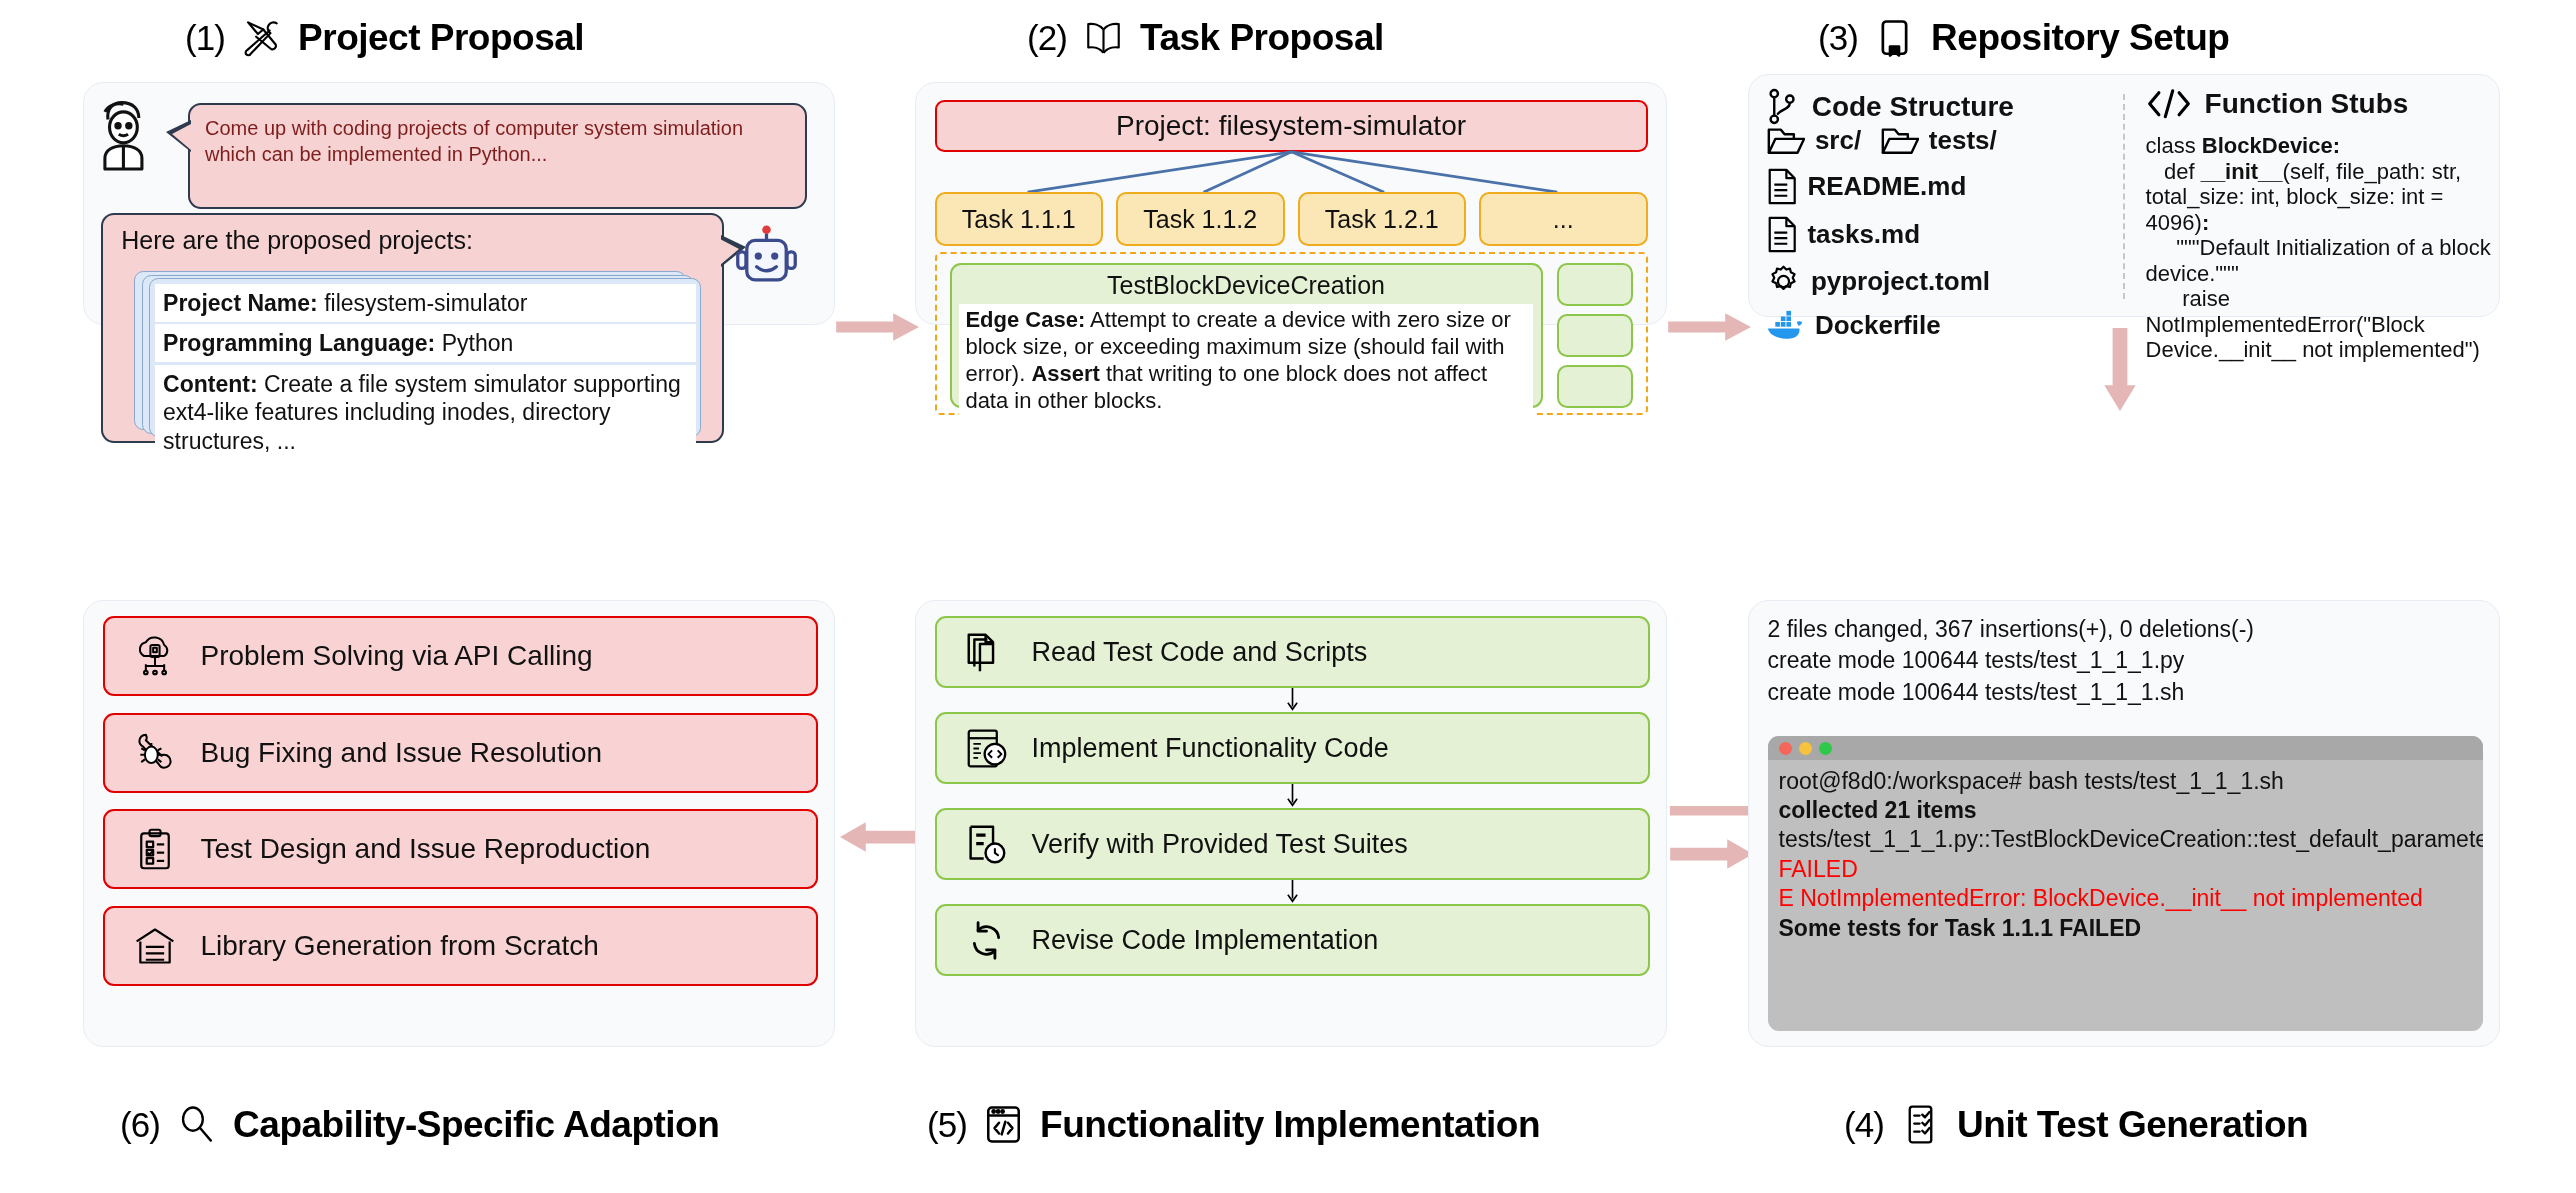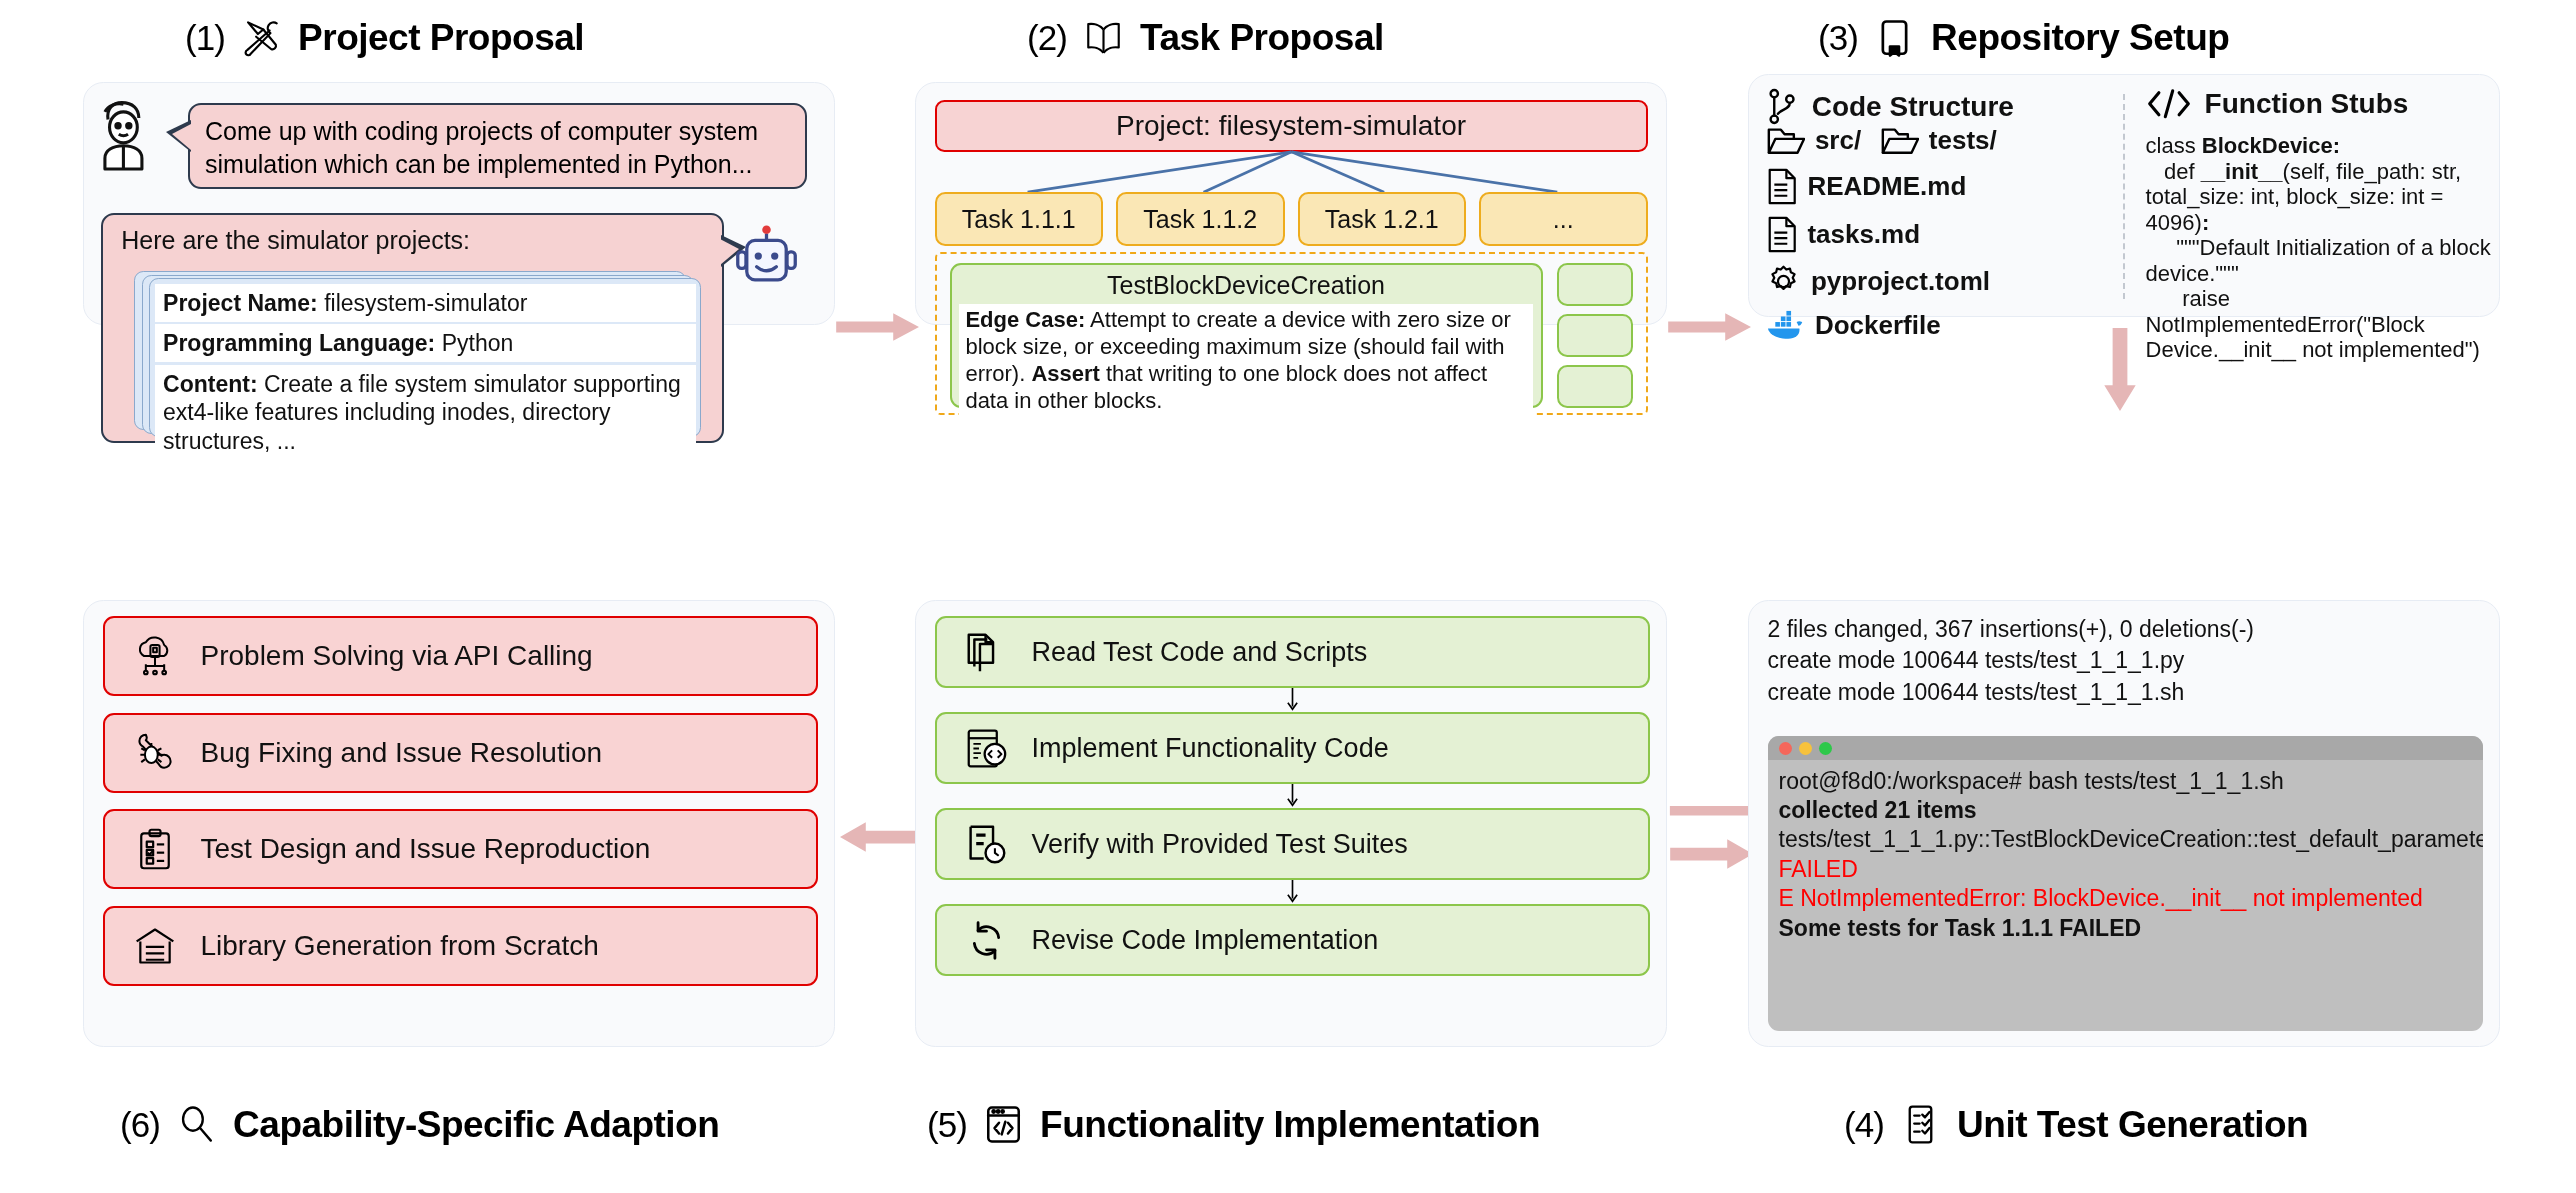--- a/index.html
+++ b/index.html
@@ -29,23 +29,23 @@
     border: 1.9px solid #e7ecf4;
     border-radius: 20.4px;
   }
 
   
   .arrow { position: absolute; }
 
   
   #p1 { left: 83px; top: 82px; width: 752px; height: 243px; }
   .bubble-user {
-    position:absolute; left: 104px; top: 20.4px; width: 619px; height: 86px;
+    position:absolute; left: 104px; top: 20.4px; width: 619px; height: 106px;
     background:#f6d2d2; border:2.8px solid #2e3a4d; border-radius:13px;
-    padding: 9.3px 15px; font-size: 25px; line-height: 1.32; color:#000000;
+    padding: 9.3px 15px; font-size: 20px; line-height: 1.32; color:#7f1d1d;
   }
   .bubble-user:before{
     content:""; position:absolute; left:-24px; top:15px;
     border-top: 12px solid transparent; border-bottom: 20.4px solid transparent;
     border-right: 25px solid #2e3a4d;
   }
   .bubble-user:after{
     content:""; position:absolute; left:-17.6px; top:18.5px;
     border-top: 10.2px solid transparent; border-bottom: 16.7px solid transparent;
     border-right: 19.5px solid #f6d2d2;
@@ -262,21 +262,21 @@
       <path d="M15 23.5q3 2 6 0"></path>
       <path d="M6 46v-7c0-5 5-8 12-8s12 3 12 8v7z" fill="#fff"></path>
       <path d="M18 31v15"></path>
     </svg>
 
     <div class="bubble-user">
       <span>Come up with coding projects of computer system simulation which can be implemented in Python...</span>
     </div>
 
     <div class="bubble-bot">
-      <div class="bot-head">Here are the simulator projects:</div>
+      <div class="bot-head">Here are the proposed projects:</div>
       <div class="cardstack">
         <div class="sh sh1"></div>
         <div class="sh sh2"></div>
         <div class="card-main">
           <div class="card-row">
             <span class="b">Project Name:</span><span> filesystem-simulator</span>
           </div>
           <div class="card-row">
             <span class="b">Programming Language:</span><span> Python</span>
           </div>

